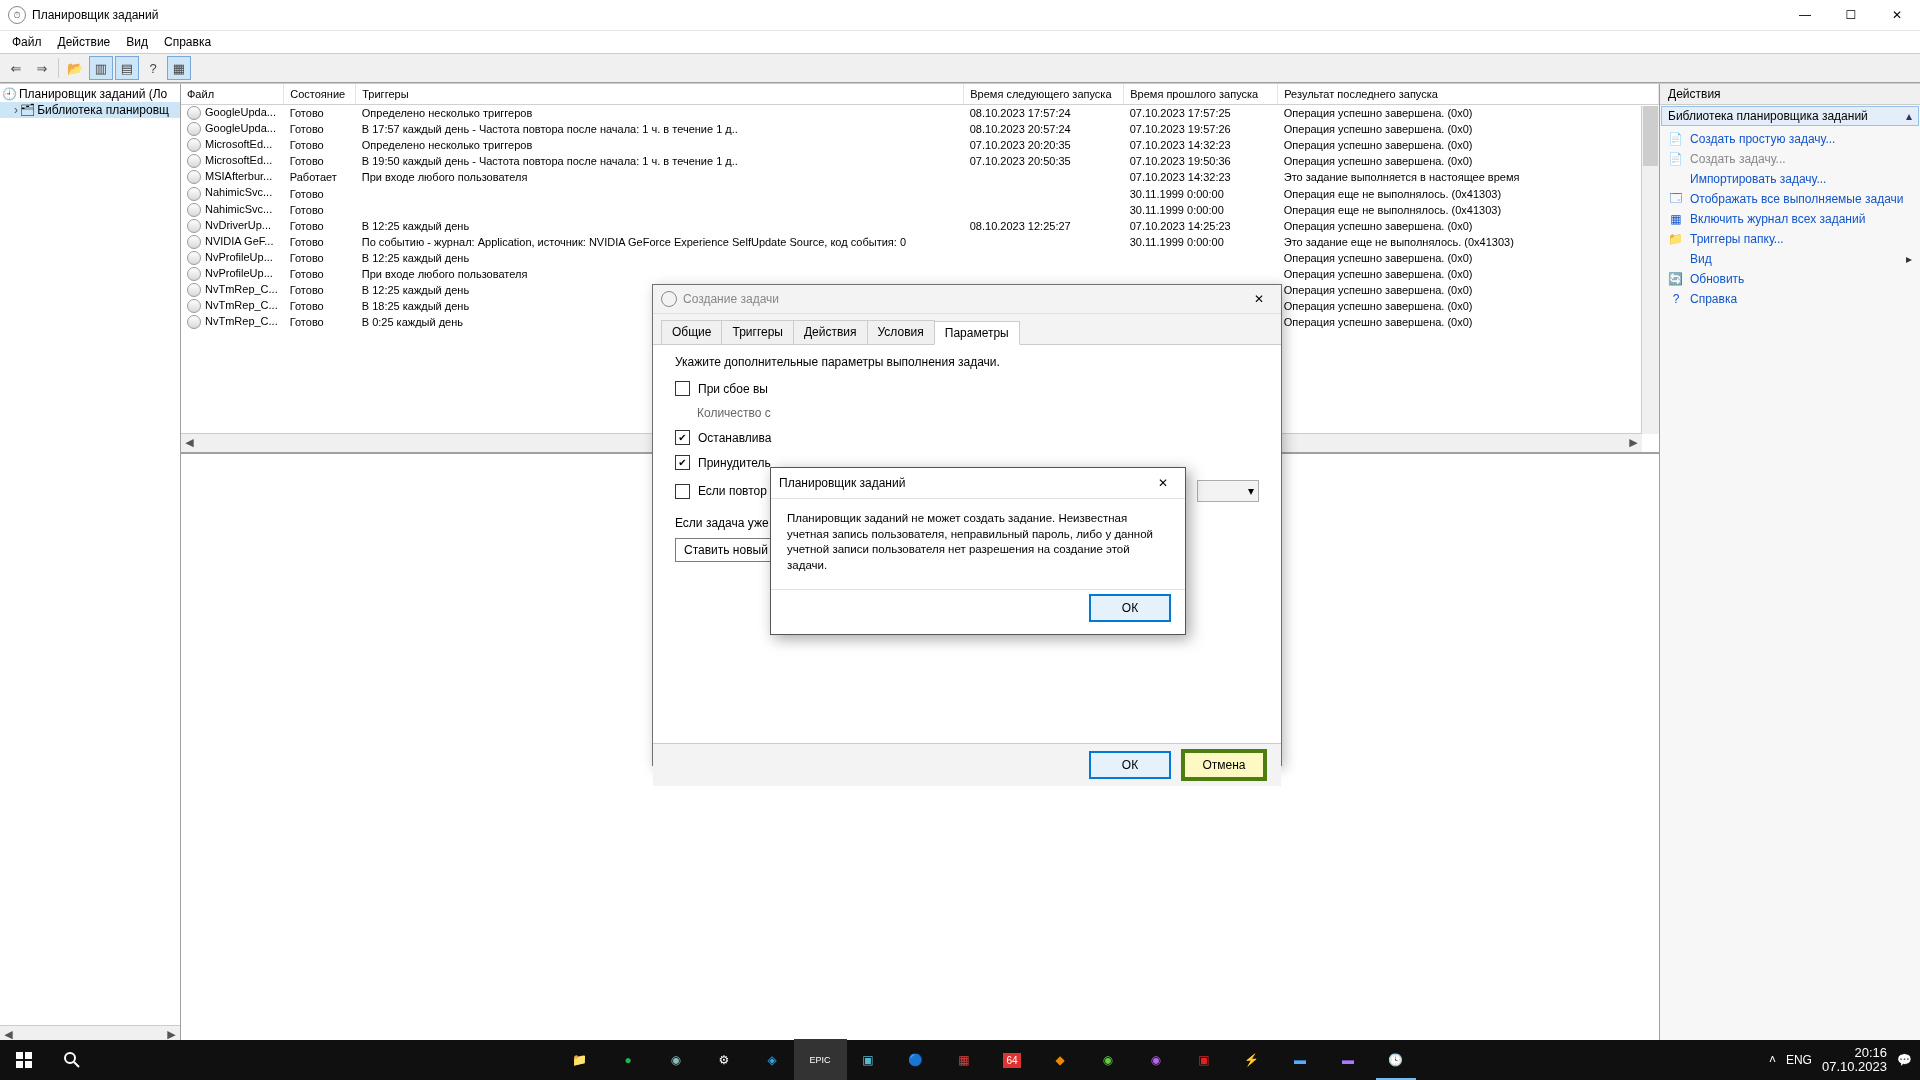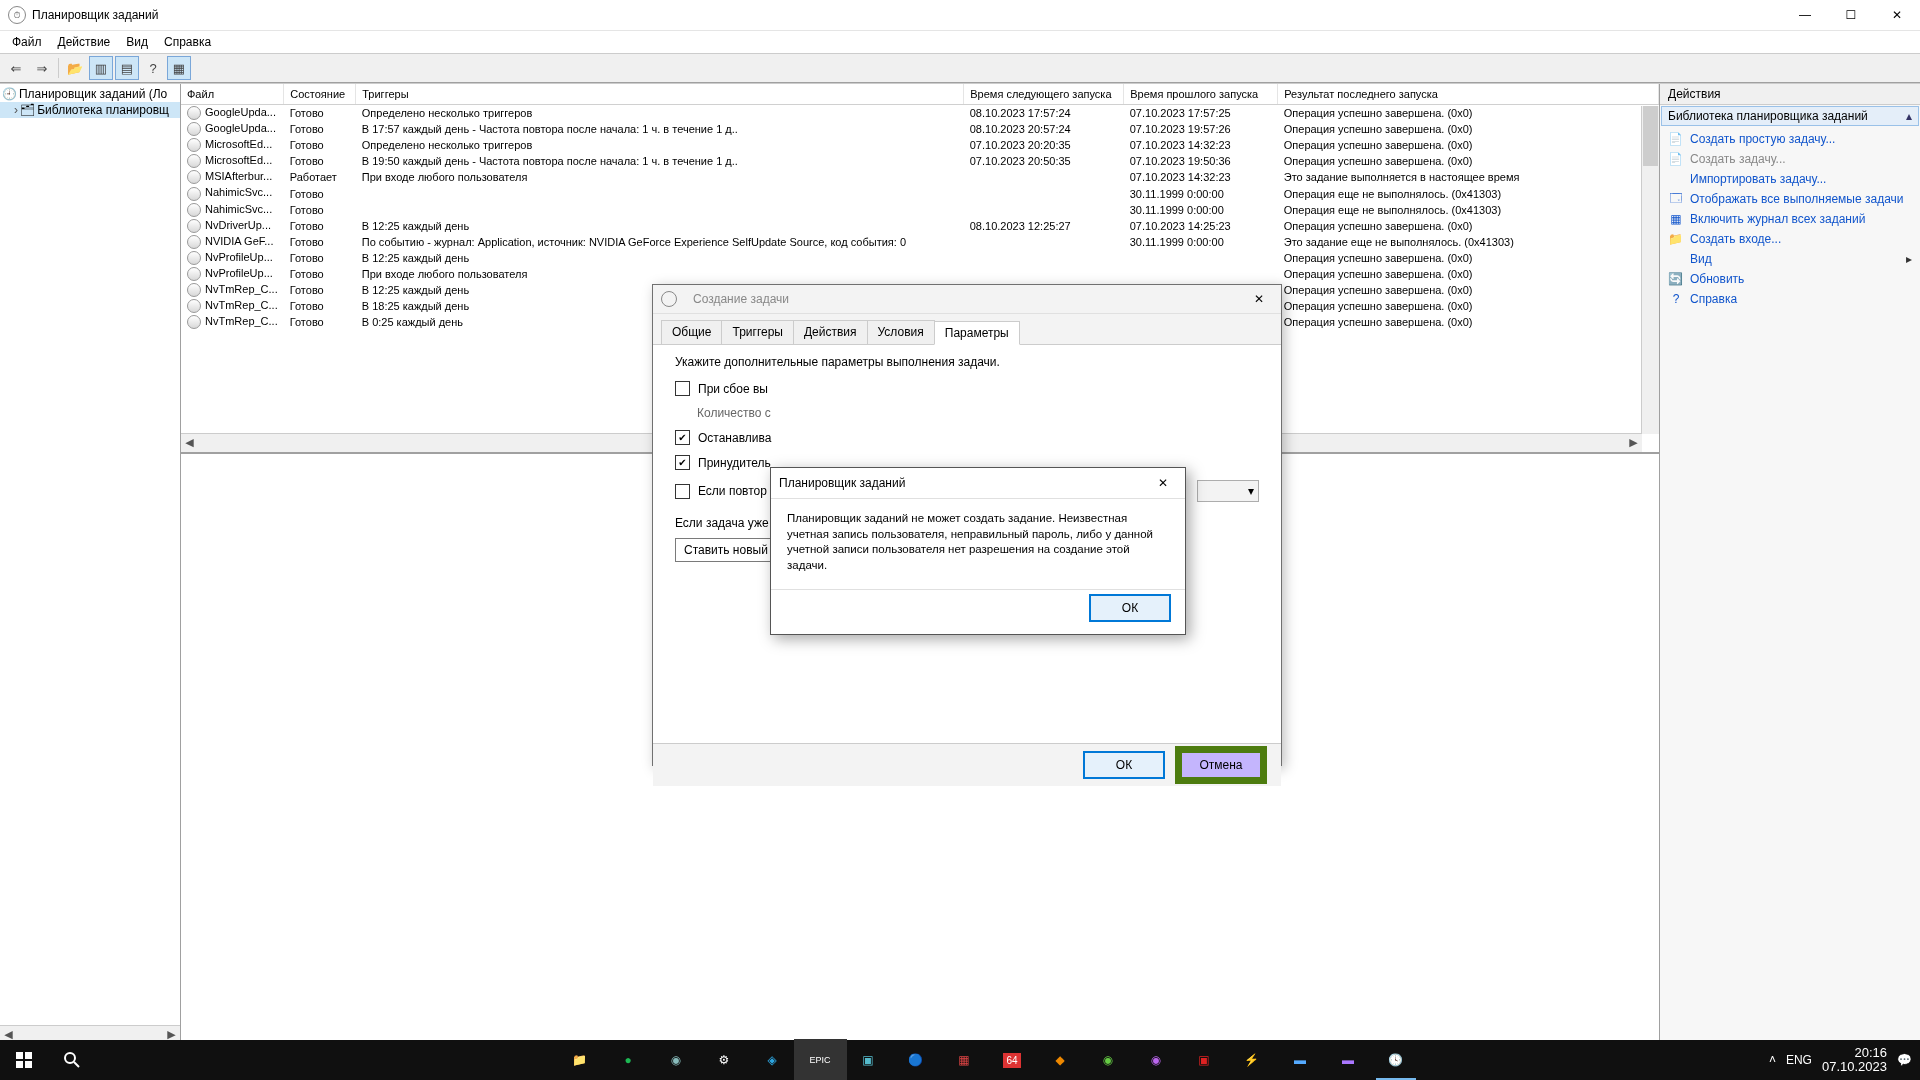--- a/index.html
+++ b/index.html
@@ -31,32 +31,32 @@
 .hscroll .arrow.l{left:0}.hscroll .arrow.r{right:0}
 .bottom-blank{flex:1.6;border-top:2px solid #a0a0a0;background:#fff}
 .actions{width:260px;border-left:1px solid #a0a0a0;background:#f7f7f7;display:flex;flex-direction:column}
 .actions-h{background:#f0f0f0;padding:3px 8px;font-size:12px;border-bottom:1px solid #ccc}
 .actions-sub{background:#e4eef9;border:1px solid #9ac1e8;padding:2px 6px;font-size:12px;display:flex;align-items:center;justify-content:space-between;margin:1px}
 .actions-list{padding:2px 6px}
 .action-item{display:flex;align-items:center;gap:6px;padding:2px 2px;font-size:12px;color:#15c}
 .action-item .ai-ico{width:16px;height:16px;display:flex;align-items:center;justify-content:center;font-size:12px}
 .action-item.disabled{color:#888}
 .dlg{position:absolute;background:#fff;border:1px solid #707070;box-shadow:3px 3px 12px rgba(0,0,0,0.25);font-size:12px}
-.dlg-title{height:28px;display:flex;align-items:center;padding:0 8px;gap:16px;border-bottom:1px solid #e0e0e0}
+.dlg-title{height:28px;display:flex;align-items:center;padding:0 8px;gap:6px;border-bottom:1px solid #e0e0e0}
 .dlg-close{margin-left:auto;width:28px;height:22px;display:flex;align-items:center;justify-content:center}
 #dlg-create{left:652px;top:284px;width:628px;height:480px;background:#f3f3f3}
 #dlg-create .tabbar{display:flex;padding:6px 8px 0 8px;gap:0;border-bottom:1px solid #ccc;background:#f3f3f3}
 .tab{padding:4px 10px;border:1px solid #ccc;border-bottom:none;background:#f0f0f0;font-size:12px;margin-right:-1px}
 .tab.active{background:#fff;border-bottom:1px solid #fff;position:relative;top:1px}
 #dlg-create .body{padding:10px 22px;background:#fff;height:calc(100% - 28px - 32px - 42px);border-bottom:1px solid #ccc}
 .ck-row{display:flex;align-items:center;gap:8px;margin:10px 0}
 .ck{width:13px;height:13px;border:1px solid #333;display:flex;align-items:center;justify-content:center;font-size:11px}
 .ck.checked::after{content:"✔";font-size:10px;line-height:1}
 #dlg-create .footer{height:42px;display:flex;justify-content:flex-end;align-items:center;gap:10px;padding:0 14px;background:#f3f3f3}
-.btn{min-width:78px;height:24px;border:7px solid #4d7c0f;background:#c4b5fd;display:flex;align-items:center;justify-content:center;font-size:12px}
+.btn{min-width:78px;height:24px;border:4px solid #4d7c0f;background:#fef9c3;display:flex;align-items:center;justify-content:center;font-size:12px}
 .btn.primary{border:2px solid #0078d7;background:#e5f1fb}
 select.combo{width:320px;height:24px;border:1px solid #7a7a7a;font-size:12px;padding:0 4px;background:#fff}
 #dlg-error{left:770px;top:467px;width:414px;background:#fff;border:1px solid #555;box-shadow:4px 4px 14px rgba(0,0,0,0.35);z-index:50}
 #dlg-error .dlg-title{background:#fff;height:30px}
 #dlg-error .msg{padding:12px 16px 16px 16px;font-size:11.5px;line-height:1.35}
 #dlg-error .ebtnrow{display:flex;justify-content:flex-end;padding:4px 14px 12px 14px;border-top:1px solid #e0e0e0}
 .taskbar{position:fixed;bottom:0;left:0;right:0;height:40px;background:#101010;display:flex;align-items:center;color:#fff;font-size:12px}
 .taskbar .start{width:48px;height:40px;display:flex;align-items:center;justify-content:center}
 .taskbar .search{width:48px;height:40px;display:flex;align-items:center;justify-content:center}
 .task-apps{display:flex;margin-left:460px;gap:0}
@@ -286,21 +286,21 @@
         <div class="action-item">
           <span class="ai-ico">🗔</span>
           <span style="color:#15c">Отображать все выполняемые задачи</span>
         </div>
         <div class="action-item">
           <span class="ai-ico">▦</span>
           <span style="color:#15c">Включить журнал всех заданий</span>
         </div>
         <div class="action-item">
           <span class="ai-ico">📁</span>
-          <span style="color:#15c">Создать входе...</span>
+          <span style="color:#15c">Триггеры папку...</span>
         </div>
         <div class="action-item">
           <span class="ai-ico"></span>
           <span style="color:#15c">Вид</span>
           <span style="margin-left:auto;color:#333">▸</span>
         </div>
         <div class="action-item">
           <span class="ai-ico">🔄</span>
           <span style="color:#15c">Обновить</span>
         </div>

